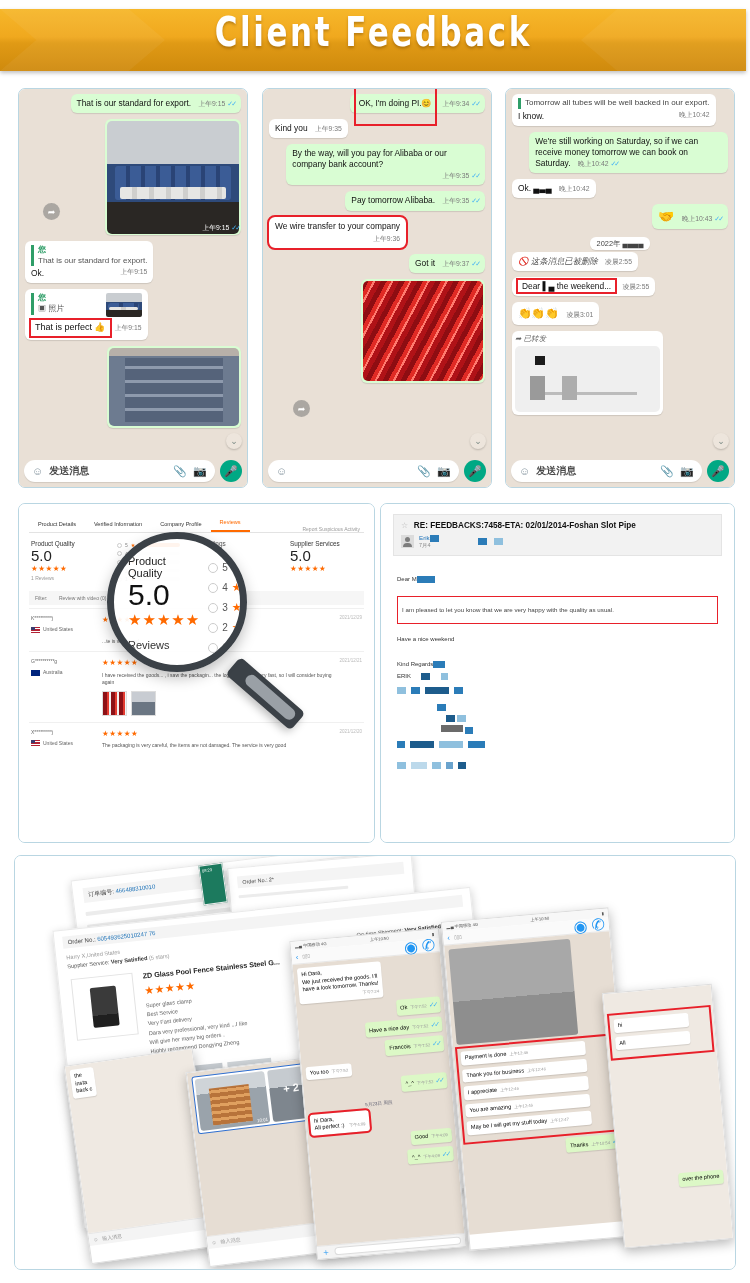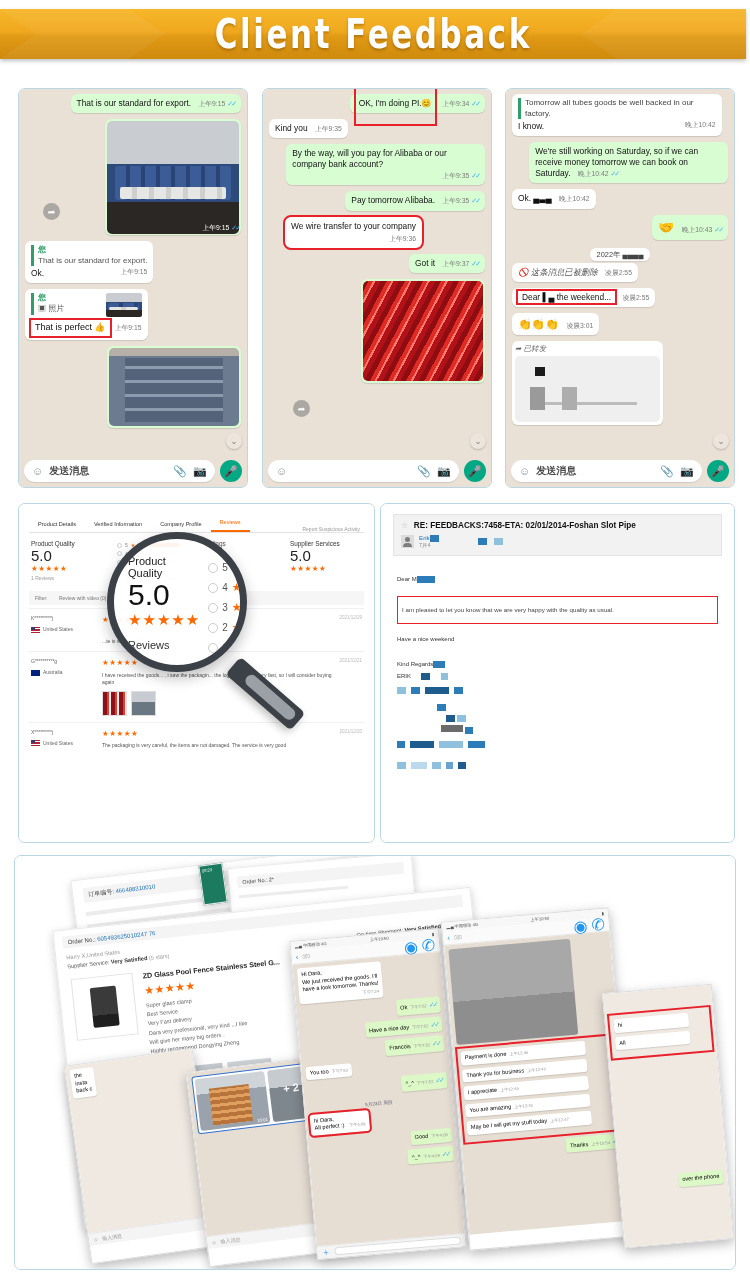--- a/index.html
+++ b/index.html
@@ -8,24 +8,24 @@
     background: #ffffff;
     font-family: "Liberation Sans", sans-serif;
     overflow: hidden;
     position: relative;
   }
 
   
   .banner {
     position: relative;
     margin: 9px 4px 0 0;
-    height: 50px;
+    height: 62px;
     background: linear-gradient(to bottom, #f6b72a 0%, #f0a81e 45%, #e09a15 55%, #cf8a0d 100%);
     box-shadow: 0 2px 4px rgba(0,0,0,.25);
-    display: flex; align-items: center; justify-content: center;
+    display: flex; justify-content: center;
     overflow: hidden;
   }
   .banner::before, .banner::after {
     content: ""; position: absolute; top: 0; bottom: 0; width: 165px;
     background: rgba(255,255,255,0.05);
   }
   .banner::before { left: 0; clip-path: polygon(0 0, 78% 0, 100% 50%, 78% 100%, 0 100%, 22% 50%); }
   .banner::after { right: 0; clip-path: polygon(22% 0, 100% 0, 100% 100%, 22% 100%, 0 50%); }
   .banner-title {
     position: relative; z-index: 3;
@@ -333,21 +333,21 @@
       <div class="bubble out" style="max-width:92%;">
         <span>By the way, will you pay for Alibaba or our company bank account?</span>
         <div style="text-align:right;"><span class="time">上午9:35</span><span class="tick">✓✓</span></div>
       </div>
 
       <div class="bubble out">
         <span>Pay tomorrow Alibaba.</span>
         <span class="time">上午9:35</span><span class="tick">✓✓</span>
       </div>
 
-      <div class="bubble in redbox" style="max-width:94%;margin-left:16px;">
+      <div class="bubble in redbox" style="max-width:94%;">
         <span>We wire transfer  to your company</span>
         <div style="text-align:right;margin-top:1px;"><span class="time">上午9:36</span></div>
       </div>
 
       <div class="bubble out">
         <span>Got it</span>
         <span class="time">上午9:37</span><span class="tick">✓✓</span>
       </div>
 
 
@@ -370,21 +370,21 @@
     </div>
   </div>
 </div>
 
 <div class="card" style="left:505px; top:88px; width:230px; height:400px;">
   <div class="chat">
     <div class="chat-scroll">
 
       <div class="bubble in" style="max-width:97%;">
         <div class="quote">
-          <div class="qtext" style="color:#444;">Tomorrow all tubes goods be well backed in our factory.</div>
+          <div class="qtext" style="color:#444;">Tomorrow all tubes will be well backed in our export.</div>
         </div>
         <span>I know.</span>
         <span class="time" style="float:right;">晚上10:42</span>
       </div>
 
       <div class="bubble out" style="max-width:92%;">
         <span>We're still working on Saturday, so if we can receive money tomorrow we can book on Saturday.</span>
         <span class="time">晚上10:42</span><span class="tick">✓✓</span>
       </div>
 

